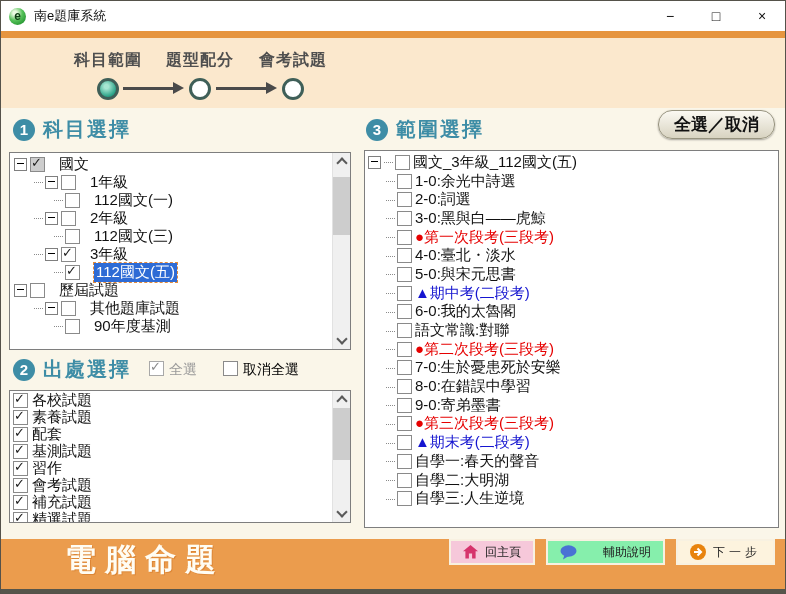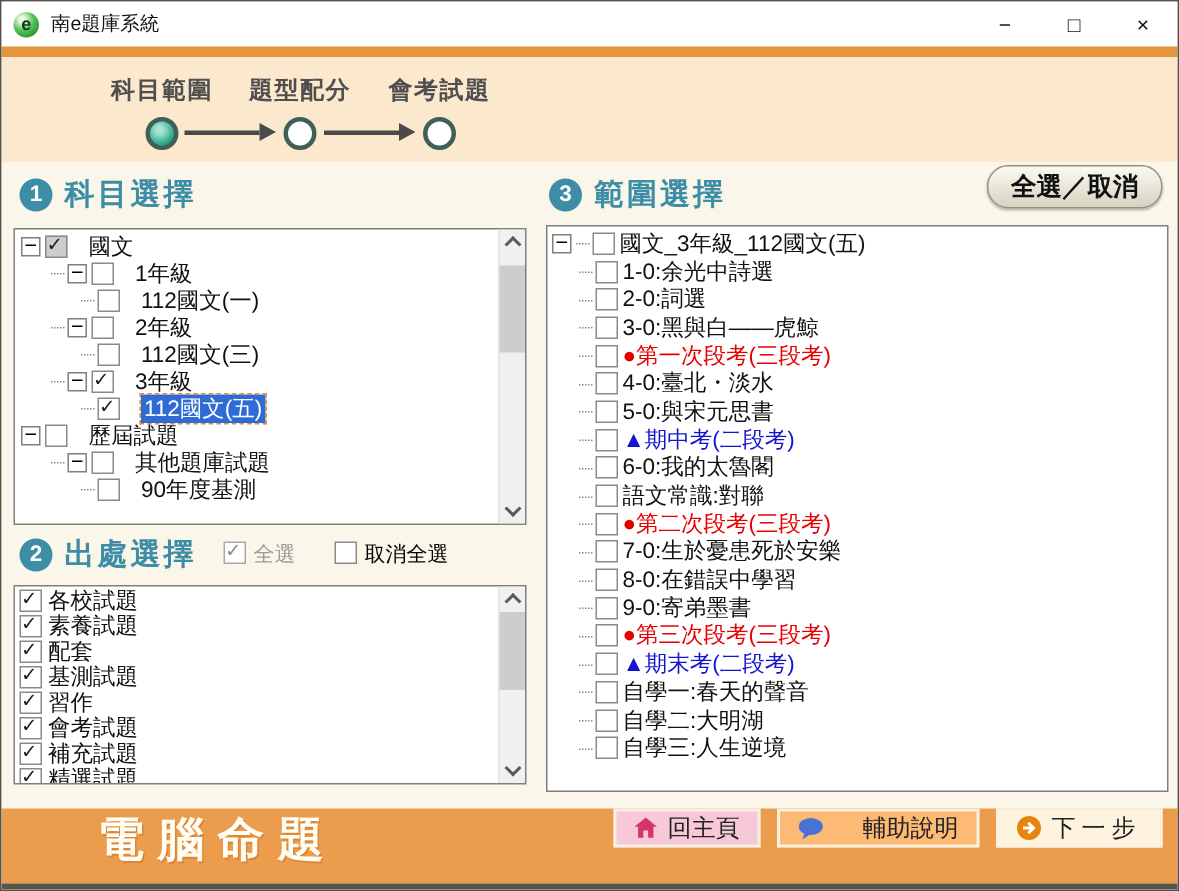--- a/index.html
+++ b/index.html
@@ -74,25 +74,25 @@
   .sb-btn.up{top:0;} .sb-btn.down{bottom:0;}
   .sb-btn::after{content:'';position:absolute;left:5px;width:6px;height:6px;border-left:2px solid #5a5a5a;border-top:2px solid #5a5a5a;}
   .sb-btn.up::after{top:6px;transform:rotate(45deg);}
   .sb-btn.down::after{top:3px;transform:rotate(225deg);}
   .sb-thumb{position:absolute;left:0;width:17px;background:#cdcdcd;}
 
   
   .footer{position:absolute;left:0;top:538px;width:100%;height:50px;background:#eb9c4d;display:flex;align-items:flex-start;}
   .brand{margin-left:64px;font-size:31px;font-weight:bold;color:#fffdf4;letter-spacing:9px;text-shadow:1px 1px 0 rgba(210,120,40,.6);}
   .footer-btns{margin-left:auto;margin-right:10px;display:flex;gap:11px;}
-  .f-btn{display:flex;align-items:center;gap:7px;height:26px;padding:0 12px;font-size:16px;color:#222;
+  .f-btn{display:flex;align-items:center;gap:7px;height:26px;padding:0 12px;font-size:12px;color:#222;
     border:2px solid #f8f1e1;cursor:default;}
   .f-btn .ic{display:flex;align-items:center;}
   .btn-home{background:#f6c8da;}
-  .btn-help{background:#fdba74;gap:26px;}
+  .btn-help{background:#86efac;gap:26px;}
   .btn-next{background:#fdf3de;letter-spacing:4px;}
 
   .bottom-sliver{position:absolute;left:0;top:588px;width:100%;height:4px;background:#56554b;}
 </style>
 </head>
 <body>
 
 <div class="window">
 
   <div class="titlebar">

